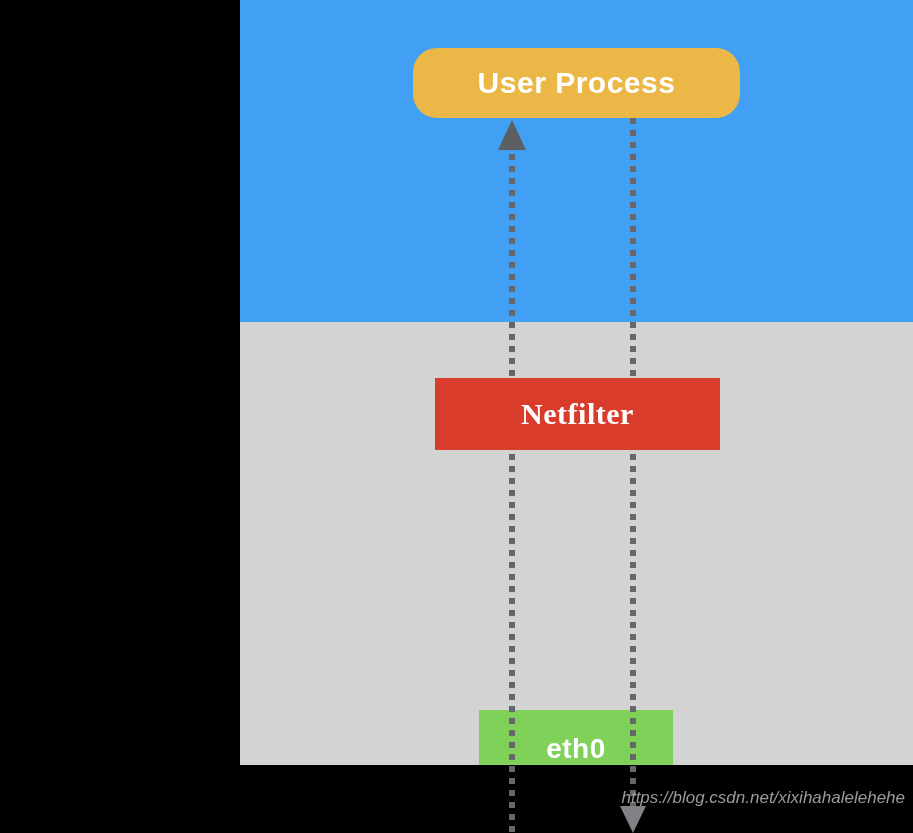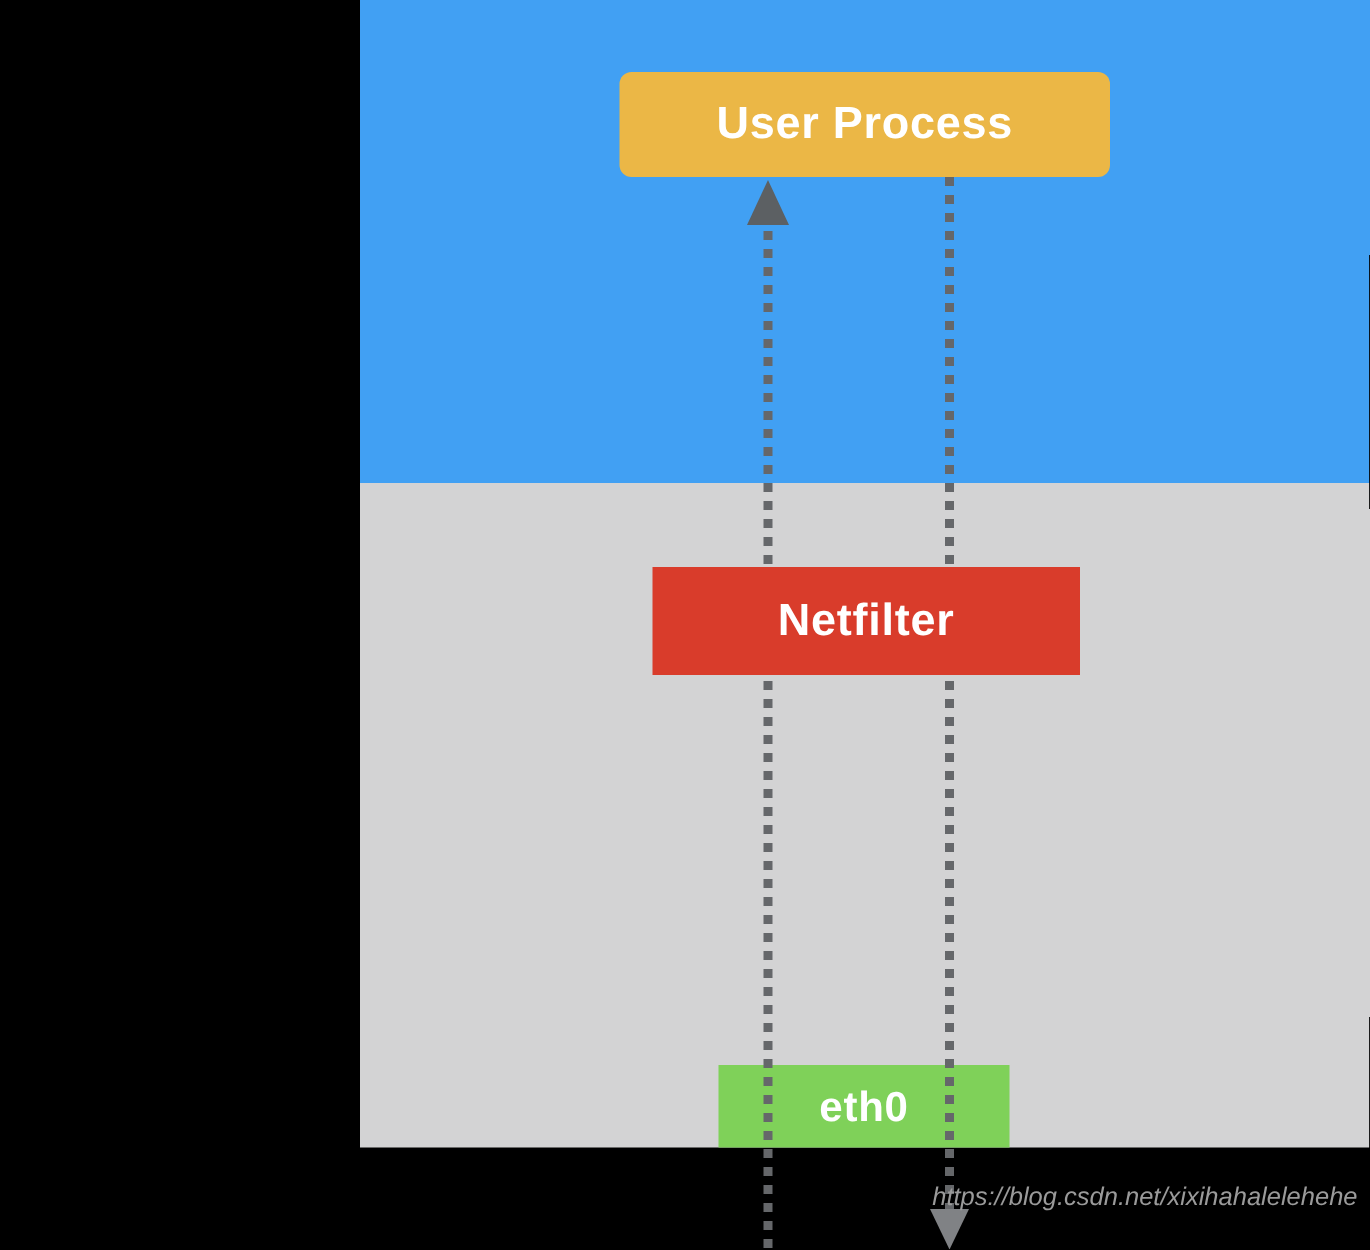--- a/index.html
+++ b/index.html
@@ -79,39 +79,41 @@
     justify-content: center;
     color: #FFFFFF;
     font-weight: bold;
     letter-spacing: 0.5px;
   }
   .user-process {
     left: 413px;
     top: 48px;
     width: 327px;
     height: 70px;
-    border-radius: 8px;
+    border-radius: 24px;
     font-size: 30px;
     z-index: 3;
   }
   .netfilter {
     left: 435px;
     top: 378px;
     width: 285px;
     height: 72px;
     font-size: 30px;
     z-index: 3;
+    font-family: Liberation Serif, serif;
   }
   .eth0 {
     left: 479px;
     top: 710px;
     width: 194px;
     height: 55px;
     font-size: 28px;
     z-index: 1;
+    align-items: flex-end;
   }
   .watermark {
     position: absolute;
     right: 8px;
     top: 788px;
     font-size: 17px;
     color: #9A9A9A;
     z-index: 4;
     white-space: nowrap;
     font-style: italic;

